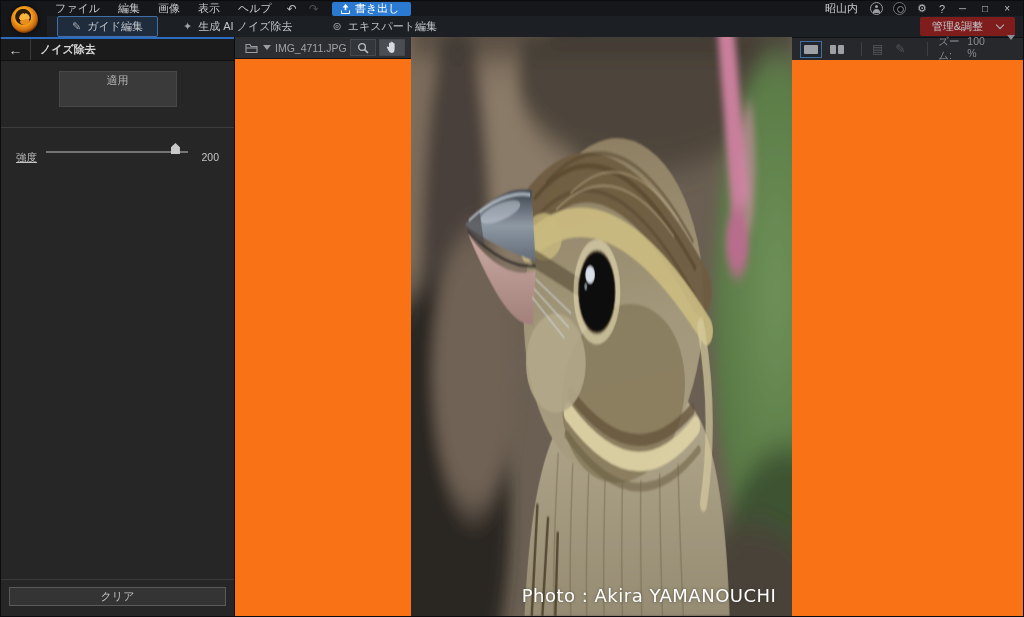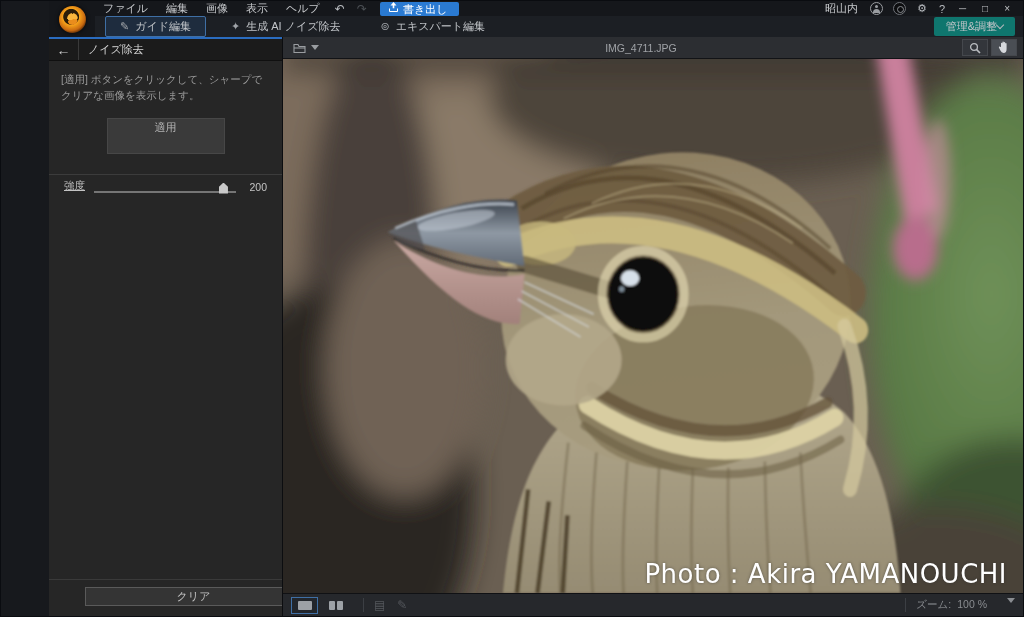--- a/index.html
+++ b/index.html
@@ -1,103 +1,103 @@
 <!DOCTYPE html>
 <html><head>
 <meta charset="utf-8">
 <style>
   * { margin:0; padding:0; box-sizing:border-box; }
   html,body { background:#000; }
   body { width:1024px; height:617px; font-family:"Liberation Sans","DejaVu Sans",sans-serif; }
   .app { position:relative; width:1024px; height:617px; background:#17191d; overflow:hidden;
-         border:1px solid #0a0c10; display:flex; flex-direction:column;padding-left:48px; }
+         border:1px solid #0a0c10; display:flex; flex-direction:column; }
 
   
   .top { display:flex; height:36px; flex:0 0 36px; background:#15171b; }
   .logo-cell { width:46px; display:flex; align-items:center; justify-content:center; }
   .logo { width:27px; height:27px; border-radius:50%;
           background:radial-gradient(circle at 45% 40%, #2a1c08 0 34%, #f6a21a 38%, #c96a10 62%, #7a3c08 72%, #241507 78%);
           box-shadow:0 0 4px rgba(0,0,0,.8); position:relative; }
   .logo::after { content:""; position:absolute; left:8px; top:7px; width:11px; height:12px;
           background:radial-gradient(circle at 30% 30%, #f8b53c 0 30%, transparent 34%),
                      radial-gradient(circle at 75% 25%, #f8b53c 0 26%, transparent 30%),
                      radial-gradient(circle at 55% 75%, #e98d1d 0 42%, transparent 46%);
           border-radius:50%; }
   .top-right { flex:1; display:flex; flex-direction:column; }
   .row1 { height:15px; display:flex; align-items:center; gap:2px; padding-right:6px; }
   .menu-item { font-size:11px; color:#c6c8cb; padding:0 8px; line-height:15px; cursor:default; }
   .hist { font-size:12px; padding:0 5px; line-height:14px; }
   .hist.undo { color:#b9bcc0; }
   .hist.redo { color:#4c5055; }
-  .export-btn { display:flex; align-items:flex-start; gap:5px; background:#2a7ad2; color:#fff;
+  .export-btn { display:flex; align-items:center; gap:5px; background:#2a7ad2; color:#fff;
           font-size:11px; padding:0 12px 0 9px; height:14px; border-radius:2px; margin-left:6px; }
   .export-icn { display:inline-block; }
   .spacer { flex:1; }
   .user-name { font-size:11px; color:#c6c8cb; margin-right:6px; }
   .circ-icn { width:13px; height:13px; border-radius:50%; border:1px solid #9a9da1; margin:0 4px;
           display:inline-flex; align-items:center; justify-content:center; position:relative; }
   .person::before { content:""; position:absolute; top:2px; left:4px; width:3px; height:3px;
           border-radius:50%; background:#9a9da1; }
   .person::after { content:""; position:absolute; bottom:1px; left:2px; width:7px; height:4px;
           border-radius:4px 4px 0 0; background:#9a9da1; }
   .dark-circ { background:#0c0d0f; border-color:#707379; }
   .dark-circ::before { content:""; position:absolute; top:3px; left:3px; width:5px; height:5px;
           border-radius:50%; border:1px solid #8a8d92; }
   .tb-icn { font-size:11px; color:#b9bcc0; padding:0 5px; }
   .win-ctl { font-size:10px; color:#c2c4c7; padding:0 7px; line-height:15px; }
   .row2 { height:21px; display:flex; align-items:center; background:#1c1f24; padding-right:8px; }
   .tab { display:flex; align-items:center; gap:6px; font-size:11px; color:#c3c6ca;
          padding:2px 14px; margin-left:10px; border:1px solid transparent; border-radius:2px; }
   .tab .t-icn { font-size:11px; color:#9fa3a8; }
   .tab.active { background:#1e2c3e; border-color:#3f6fa5; }
-  .workspace-btn { display:flex; align-items:center; gap:0; background:#0f766e; color:#c3c6ca;
+  .workspace-btn { display:flex; align-items:center; gap:14px; background:#7f1d1d; color:#c3c6ca;
          font-size:11px; padding:2px 12px; border-radius:2px;text-align:right; }
   .chev { width:6px; height:6px; border-right:1.5px solid #b5b8bc; border-bottom:1.5px solid #b5b8bc;
          transform:rotate(45deg); margin-top:-3px; }
 
   
   .main { flex:1; display:flex; min-height:0; }
 
   
   .panel { width:233px; flex:0 0 233px; background:#262626; border-top:2px solid #2a6cc0;
            display:flex; flex-direction:column; }
   .panel-header { height:22px; background:#1b1b1b; border-bottom:1px solid #101010;
            display:flex; align-items:stretch; }
   .back-btn { width:30px; display:flex; align-items:center; justify-content:center;
            color:#d0d0d0; font-size:14px; font-weight:bold; border-right:1px solid #3a3a3a; }
-  .panel-title { font-size:11px; font-weight:normal; color:#d8d8d8; display:flex; align-items:center; padding-left:9px; }
+  .panel-title { font-size:11px; font-weight:bold; color:#d8d8d8; display:flex; align-items:center; padding-left:9px; }
   .panel-desc { font-size:10.5px; color:#9b9b9b; line-height:1.55; padding:10px 12px 4px 12px; }
   .apply-btn { display:block; width:118px; height:36px; margin:10px auto 0 auto; background:#3a3a3a;
            border:1px solid #474747; color:#b4b4b4; font-size:11px; text-align:center; line-height:16px; }
   .p-divider { border-top:1px solid #3c3c3c; margin:20px 0 0 0; }
   .panel-hint { font-size:10.5px; color:#9b9b9b; line-height:1.5; padding:9px 12px 0 12px; }
-  .slider-row { display:flex; align-items:flex-end; padding:0 15px; margin-top:4px; }
+  .slider-row { display:flex; align-items:flex-start; padding:0 15px; margin-top:23px; }
   .slider-label { font-size:10.5px; color:#c4c4c4; text-decoration:underline; }
   .slider-track { flex:1; height:2px; background:#757575; margin:0 9px; position:relative; }
   .slider-handle { position:absolute; top:-8px; left:88%; width:9px; height:11px; background:#c9c9c9;
            clip-path:polygon(50% 0, 100% 38%, 100% 100%, 0 100%, 0 38%); }
   .slider-value { font-size:10.5px; color:#c4c4c4; width:22px; text-align:right; }
   .panel-fill { flex:1; }
   .panel-footer { border-top:1px solid #3a3a3a; padding:7px 8px 10px 8px; }
   .clear-btn { width:100%; height:19px; background:#343434; border:1px solid #5a5a5a;
-           color:#c5c5c5; font-size:11px; text-align:center; line-height:17px;margin-left:28px; }
+           color:#c5c5c5; font-size:11px; text-align:center; line-height:17px; }
 
   
-  .canvas-col { flex:1; display:flex; flex-direction:column; min-width:0; background:#f97316;
+  .canvas-col { flex:1; display:flex; flex-direction:row; min-width:0; background:#f97316;
            border-left:1px solid #0c0d10; }
   .canvas-header { height:22px; flex:0 0 22px; background:#2c2e32; border-bottom:1px solid #121316;
            display:flex; align-items:center; padding:0 6px; }
   .folder-btn { display:flex; align-items:center; gap:3px; padding:2px 4px; }
   .c-title { flex:1; text-align:center; font-size:10.5px; color:#a0a3a7; }
   .tool-btn { width:26px; height:17px; display:flex; align-items:center; justify-content:center;
            background:#33363b; border:1px solid #45484d; margin-left:3px; }
   .tool-btn.active { background:#4a4e54; }
   .photo { flex:1; position:relative; min-height:0; background:#000; overflow:hidden; }
   .photo svg { position:absolute; inset:0; width:100%; height:100%; }
-  .credit { position:absolute; right:16px; bottom:4px; font-size:26px; color:#ffffff;
+  .credit { position:absolute; right:16px; bottom:10px; font-size:18px; color:#ffffff;
            font-family:"DejaVu Sans","Liberation Sans",sans-serif; letter-spacing:.5px;
            text-shadow:0 0 3px rgba(40,40,40,.55); }
   .canvas-footer { height:23px; flex:0 0 23px; background:#26282c; border-top:1px solid #101114;
            display:flex; align-items:center; padding:0 8px; }
   .view-btn { width:27px; height:17px; display:flex; align-items:center; justify-content:center;
            gap:2px; border:1px solid transparent; margin-right:4px; }
   .view-btn.active { border-color:#3f6fa5; background:#22262c; }
   .pane { background:#9da1a6; border-radius:1px; }
   .pane.single { width:14px; height:9px; }
   .pane.half { width:6px; height:9px; }
@@ -165,21 +165,20 @@
     </div>
   </div>
 
   <div class="main">
 
     <div class="panel">
       <div class="panel-header">
         <span class="back-btn">←</span>
         <span class="panel-title">ノイズ除去</span>
       </div>
-      <div class="panel-desc">[適用] ボタンをクリックして、シャープでクリアな画像を表示します。</div>
       <div class="apply-btn">適用</div>
       <div class="p-divider"></div>
       <div class="slider-row">
         <span class="slider-label">強度</span>
         <span class="slider-track">
           <span class="slider-handle"></span>
         </span>
         <span class="slider-value">200</span>
       </div>
       <div class="panel-fill"></div>

